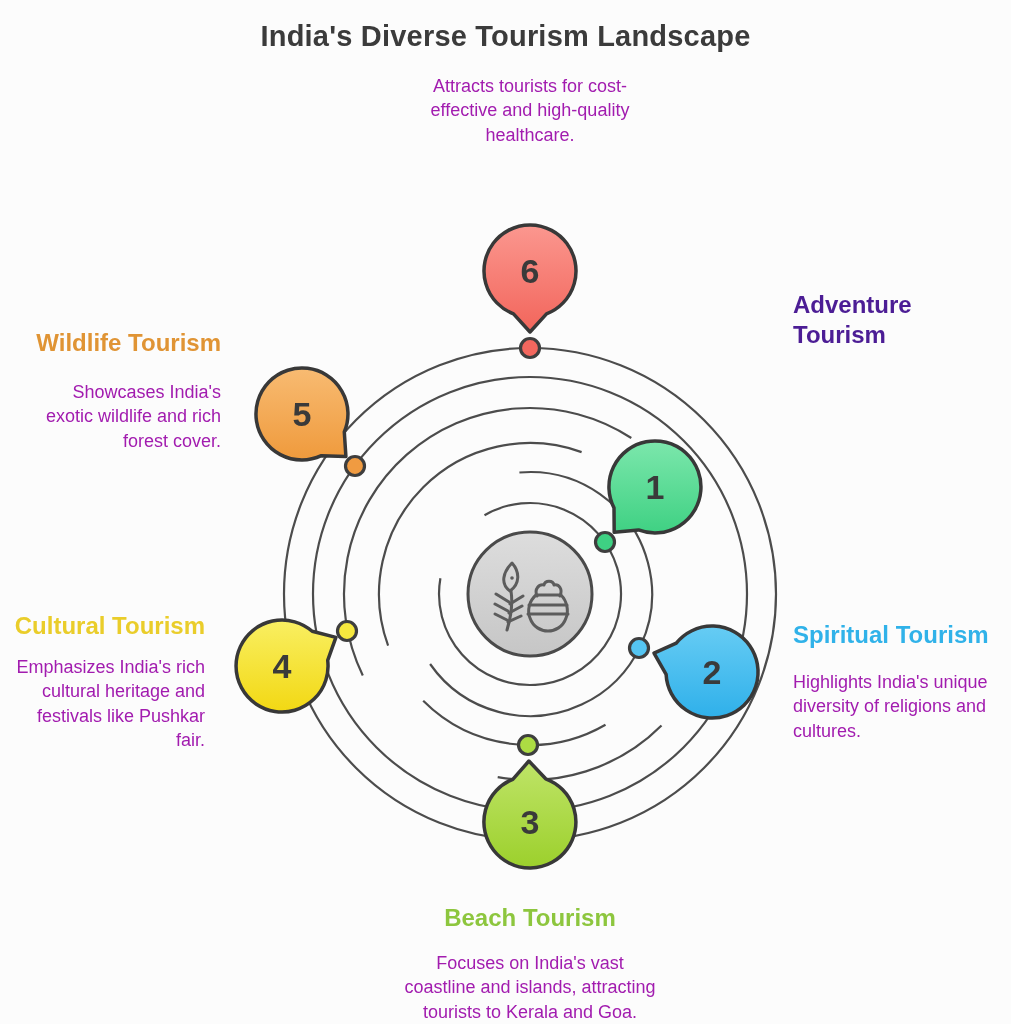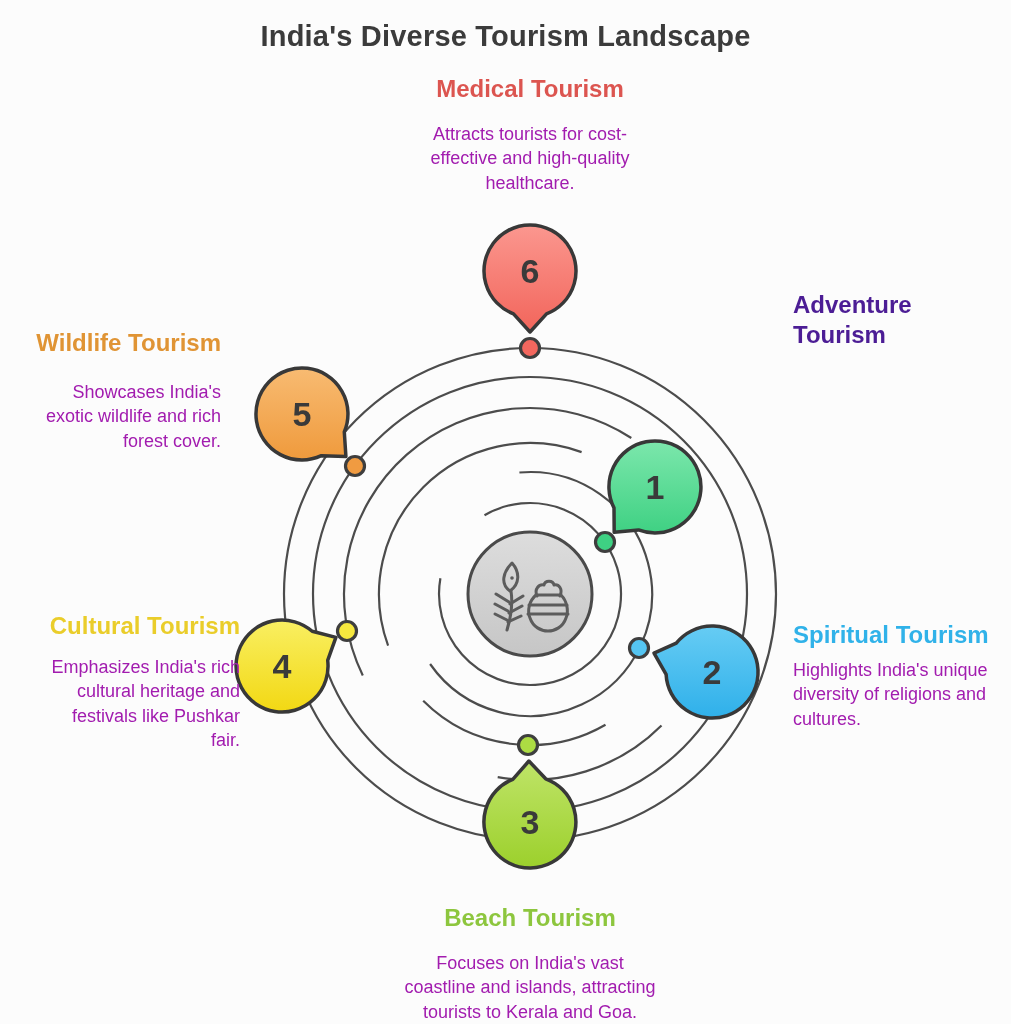--- a/index.html
+++ b/index.html
@@ -15,22 +15,22 @@
   .section{position:absolute;}
   .section h2{font-size:24px;font-weight:bold;margin:0 0 18px;line-height:1.25;}
   .section p{font-size:18px;color:#a21caf;margin:0;line-height:1.36;}
   .sec-medical   {left:400px;top:74px;width:260px;text-align:center;}
   .sec-medical p {max-width:228px;margin:0 auto;}
   .sec-adventure {left:793px;top:290px;width:188px;text-align:left;}
   .sec-adventure h2{margin-bottom:20px;}
   .sec-wildlife  {left:36px;top:328px;width:185px;text-align:right;}
   .sec-wildlife h2{margin-bottom:22px;}
   .sec-spiritual {left:793px;top:620px;width:218px;text-align:left;}
-  .sec-spiritual h2{margin-bottom:8px;}
-  .sec-cultural  {left:10px;top:611px;width:195px;text-align:right;margin-left:35px;}
+  .sec-spiritual h2{margin-bottom:20px;}
+  .sec-cultural  {left:10px;top:611px;width:195px;text-align:right;}
   .sec-cultural h2{margin-bottom:14px;}
   .sec-beach     {left:375px;top:903px;width:310px;text-align:center;}
   .sec-beach p   {max-width:255px;margin:0 auto;}
 </style>
 </head>
 <body>
 
 <h1 class="page-title">India's Diverse Tourism Landscape</h1>
 
 <svg id="diagram" width="1011" height="1024" viewBox="0 0 1011 1024">
@@ -110,21 +110,20 @@
       <path d="M 327.7 660.4 A 46 46 0 1 1 312.2 631.3 L 335.9 637.4 Z" fill="url(#bg3)" stroke="#383838" stroke-width="3.5" stroke-linejoin="round"></path>
       <text x="282" y="678" text-anchor="middle" font-size="34" font-weight="bold" fill="#3a3a3a" font-family="&quot;Liberation Sans&quot;, sans-serif">4</text>
       <path d="M 321.4 455.7 A 46 46 0 1 1 344.3 432.0 L 345.9 456.4 Z" fill="url(#bg4)" stroke="#383838" stroke-width="3.5" stroke-linejoin="round"></path>
       <text x="302" y="426" text-anchor="middle" font-size="34" font-weight="bold" fill="#3a3a3a" font-family="&quot;Liberation Sans&quot;, sans-serif">5</text>
       <path d="M 513.5 313.9 A 46 46 0 1 1 546.5 313.9 L 530.0 332.0 Z" fill="url(#bg5)" stroke="#383838" stroke-width="3.5" stroke-linejoin="round"></path>
       <text x="530" y="283" text-anchor="middle" font-size="34" font-weight="bold" fill="#3a3a3a" font-family="&quot;Liberation Sans&quot;, sans-serif">6</text>
     </g>
 </svg>
 
 <div class="section sec-medical">
-  <h2 id="h-5" style="color: rgb(220, 85, 80);">Medical Tourism</h2>
   <p>Attracts tourists for cost-effective and high-quality healthcare.</p>
 </div>
 
 <div class="section sec-adventure">
   <h2 id="h-0" style="color: #4c1d95;">Adventure Tourism</h2>
 </div>
 
 <div class="section sec-wildlife">
   <h2 id="h-4" style="color: rgb(224, 148, 52);">Wildlife Tourism</h2>
   <p>Showcases India's exotic wildlife and rich forest cover.</p>

